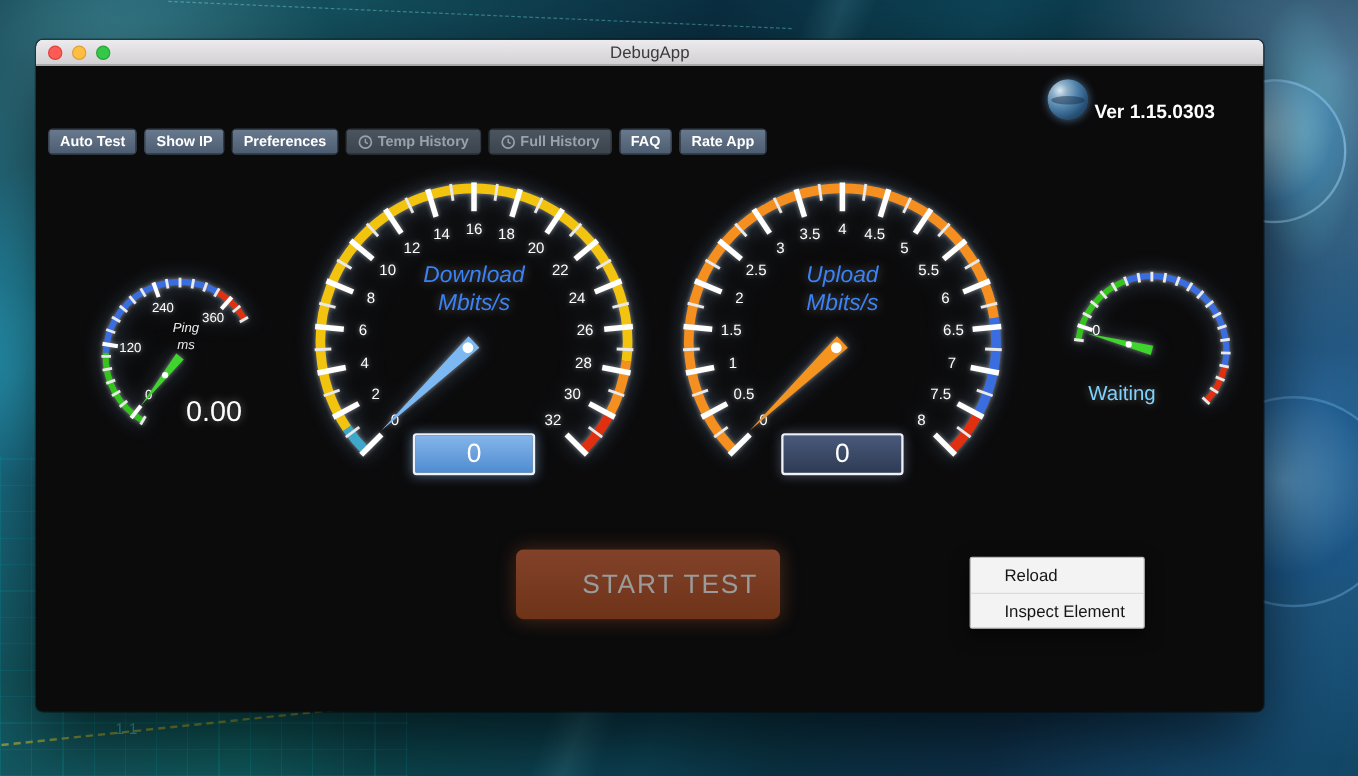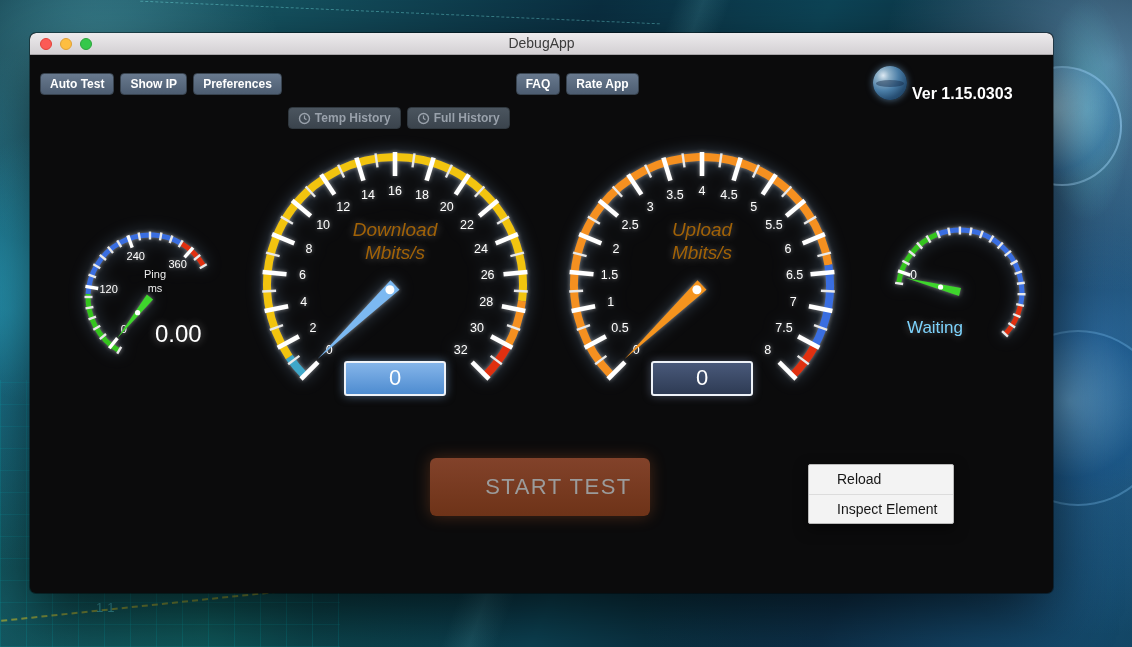--- a/index.html
+++ b/index.html
@@ -34,37 +34,37 @@
   .titlebar{position:absolute;left:0;top:0;width:100%;height:22px;border-radius:6px 6px 0 0;
     background:linear-gradient(#edebed,#d3d0d3);border-bottom:1px solid #a8a5a8;}
   .titlebar .title{text-align:center;line-height:21px;font-size:14px;color:#3c3c3c;}
   .traffic{position:absolute;left:10px;top:5px;display:flex;gap:8px;}
   .tl{width:12px;height:12px;border-radius:50%;}
   .tl.red{background:#fc5b56;border:1px solid #e14138;}
   .tl.yellow{background:#fdbe41;border:1px solid #dfa036;}
   .tl.green{background:#34c84a;border:1px solid #2aa33c;}
 
   
-  .toolbar{position:absolute;left:10px;top:40px;display:flex;gap:6px;align-items:flex-start;}
+  .toolbar{position:absolute;left:10px;top:40px;display:flex;gap:6px;align-items:flex-end;}
   .tb-btn{height:22px;padding:0 9px;border-radius:4px;border:1px solid #38434f;
     background:linear-gradient(#68798e,#4d5d71);color:#fff;font-size:12px;font-weight:bold;
     display:inline-flex;align-items:center;gap:4px;font-family:inherit;cursor:default;}
   .tb-btn.disabled{background:linear-gradient(#4b555f,#3b444d);color:#99a1ab;border-color:#30383f;margin-top:34px;}
   .logo{position:absolute;left:843px;top:33px;width:34px;height:34px;border-radius:50%;
     background:radial-gradient(circle at 30% 28%, #dde9f3 0%, #8fb1c9 18%, #4a7da6 45%, #274f74 70%, #16344f 100%);
     box-shadow:0 0 7px rgba(130,185,235,.55);}
   .logo::after{content:"";position:absolute;left:3px;right:3px;top:14px;height:7px;background:rgba(18,38,66,.45);border-radius:50%;}
   .version{position:absolute;left:882px;top:52px;color:#fff;font-size:16px;font-weight:bold;}
 
   
   .gauge-svg{position:absolute;filter:drop-shadow(0 0 2px rgba(255,255,255,.45)) drop-shadow(0 0 8px rgba(160,205,255,.3));}
   .gauge-svg text{font-family:"Liberation Sans",sans-serif;}
-  .gauge-title{position:absolute;width:200px;text-align:center;color:#a16207;font-style:italic;font-size:19px;line-height:1.2;text-shadow:0 0 9px rgba(255,255,255,.35);}
-  .ping-label{position:absolute;left:95px;top:235px;width:60px;text-align:center;color:#ecenormal;color:#ececec;font-size:11px;line-height:1.25;}
-  .ping-value{position:absolute;left:125px;top:287px;color:#fff;font-size:24px;text-shadow:0 0 8px rgba(255,255,255,.45);}
+  .gauge-title{position:absolute;width:200px;text-align:center;color:#3b82f6;font-style:italic;font-size:19px;line-height:1.2;text-shadow:0 0 9px rgba(255,255,255,.35);}
+  .ping-label{position:absolute;left:95px;top:235px;width:60px;text-align:center;color:#ecenormal;color:#ececec;font-style:italic;font-size:11px;line-height:1.25;}
+  .ping-value{position:absolute;left:125px;top:297px;color:#fff;font-size:24px;text-shadow:0 0 8px rgba(255,255,255,.45);}
   .waiting{position:absolute;left:845px;top:285px;width:120px;text-align:center;color:#7dd3fc;font-size:17px;text-shadow:0 0 8px rgba(255,255,255,.35);}
   .value-box{position:absolute;width:102px;height:35px;border-radius:3px;border:2px solid #eef2f8;text-align:center;font-size:22px;color:#fff;line-height:30px;}
   .vb-dl{left:314px;top:328px;background:linear-gradient(#85b5ea,#4e8cd0);box-shadow:0 0 10px rgba(140,190,240,.5);}
   .vb-ul{left:621px;top:328px;background:linear-gradient(#49597a,#2e3b54);box-shadow:0 0 10px rgba(150,170,210,.4);}
 
   .start-btn{position:absolute;left:400px;top:425px;width:220px;height:58px;border:none;border-radius:6px;
     background:linear-gradient(#82422a,#6e3318);color:#9b9b9b;font-size:22px;letter-spacing:1.5px;
     font-family:inherit;box-shadow:0 0 16px rgba(220,110,50,.3);cursor:default;padding-left:37px;}
 
   .context-menu{position:absolute;left:778px;top:431px;width:146px;background:#f3f3f3;border:1px solid #b9b9b9;

